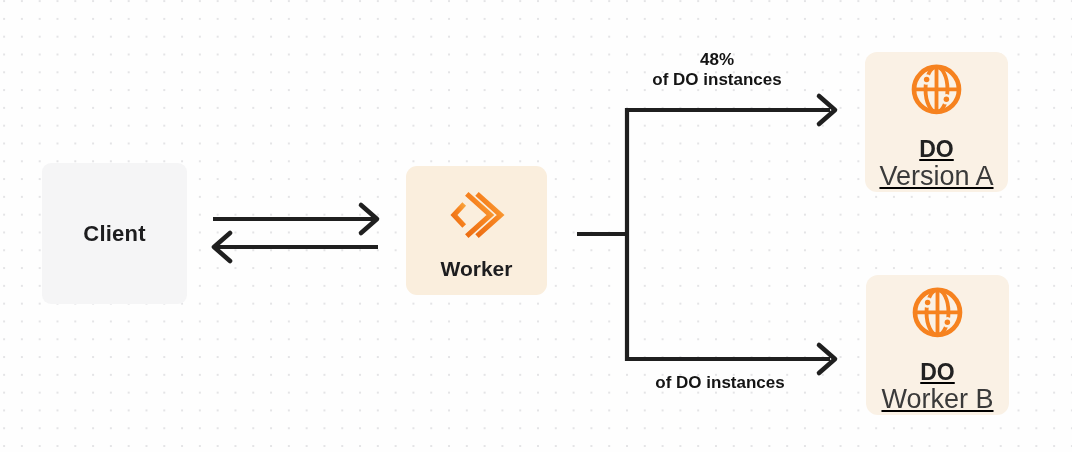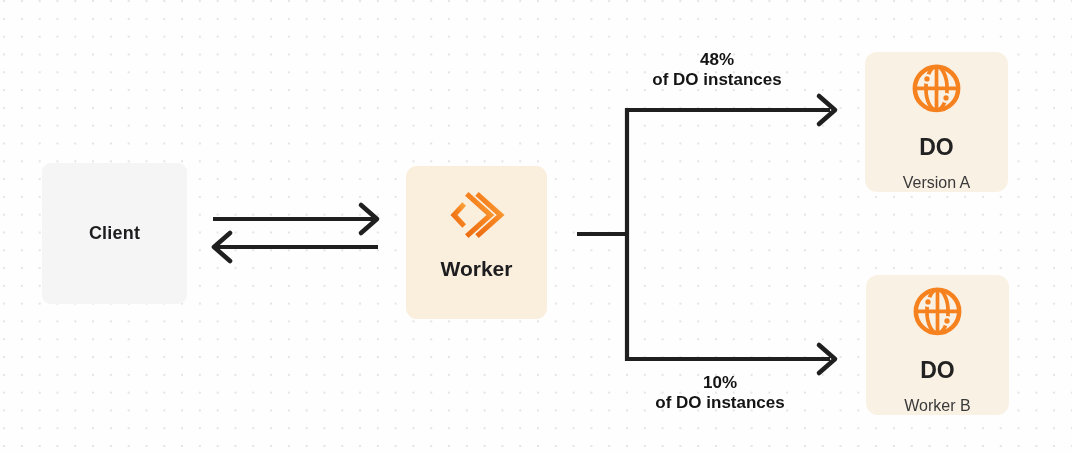--- a/index.html
+++ b/index.html
@@ -15,38 +15,39 @@
     font-family: "Liberation Sans", "DejaVu Sans", sans-serif;
   }
   .wires { position: absolute; left: 0; top: 0; width: 1072px; height: 452px; }
   .node { position: absolute; box-sizing: border-box; display: flex; flex-direction: column; align-items: center; }
 
   .client-node {
     left: 42px; top: 163px; width: 145px; height: 141px;
     background: #f5f5f6; border-radius: 9px;
     justify-content: center;
   }
-  .client-label { font-size: 18px; font-weight: bold; color: #1d1d1f; letter-spacing: 0.2px; }
+  .client-label { font-size: 22px; font-weight: bold; color: #1d1d1f; letter-spacing: 0.2px; }
 
   .worker-node {
-    left: 406px; top: 166px; width: 141px; height: 153px;
+    left: 406px; top: 166px; width: 141px; height: 129px;
     background: #faeedd; border-radius: 11px;
     padding-top: 20px;
   }
   .worker-label { margin-top: 13px; font-size: 21px; font-weight: bold; color: #1d1d1f; }
 
   .do-node {
     width: 143px; height: 140px;
     background: #faf1e5; border-radius: 12px;
     padding-top: 10px;
+    text-decoration: underline;
   }
   .do-a { left: 865px; top: 52px; }
   .do-b { left: 866px; top: 275px; }
   .do-title { margin-top: 20px; font-size: 23px; font-weight: bold; color: #222222; line-height: 1.05; }
-  .do-subtitle { margin-top: 15px; font-size: 16px; color: #3a3a3a; }
+  .do-subtitle { margin-top: 0; font-size: 27px; color: #3a3a3a; }
 
   .branch-label {
     position: absolute; width: 220px; text-align: center;
     font-size: 17px; font-weight: bold; color: #141414; line-height: 1.17;
   }
   .branch-label-top { left: 607px; top: 50px; }
   .branch-label-bottom { left: 610px; top: 373px; }
 
   .icon-svg { display: block; }
 </style>
@@ -89,21 +90,20 @@
     </svg>
     <span class="worker-label">Worker</span>
   </div>
 
   <div class="branch-label branch-label-top">
     <div>48%</div>
     <div>of DO instances</div>
   </div>
 
   <div class="branch-label branch-label-bottom">
-    <div>10%</div>
     <div>of DO instances</div>
   </div>
 
   <div class="node do-node do-a">
     <svg class="icon-svg" width="57" height="57" viewBox="0 0 100 100">
       <circle cx="50" cy="50" r="41" fill="none" stroke="#f6821f" stroke-width="8.5"></circle>
       <line x1="50" y1="10" x2="50" y2="90" stroke="#f6821f" stroke-width="7"></line>
       <line x1="10" y1="50" x2="90" y2="50" stroke="#f6821f" stroke-width="7"></line>
       <ellipse cx="50" cy="50" rx="20" ry="41" fill="none" stroke="#f6821f" stroke-width="7"></ellipse>
       <circle cx="32" cy="32" r="9.5" fill="#faf1e5"></circle>

